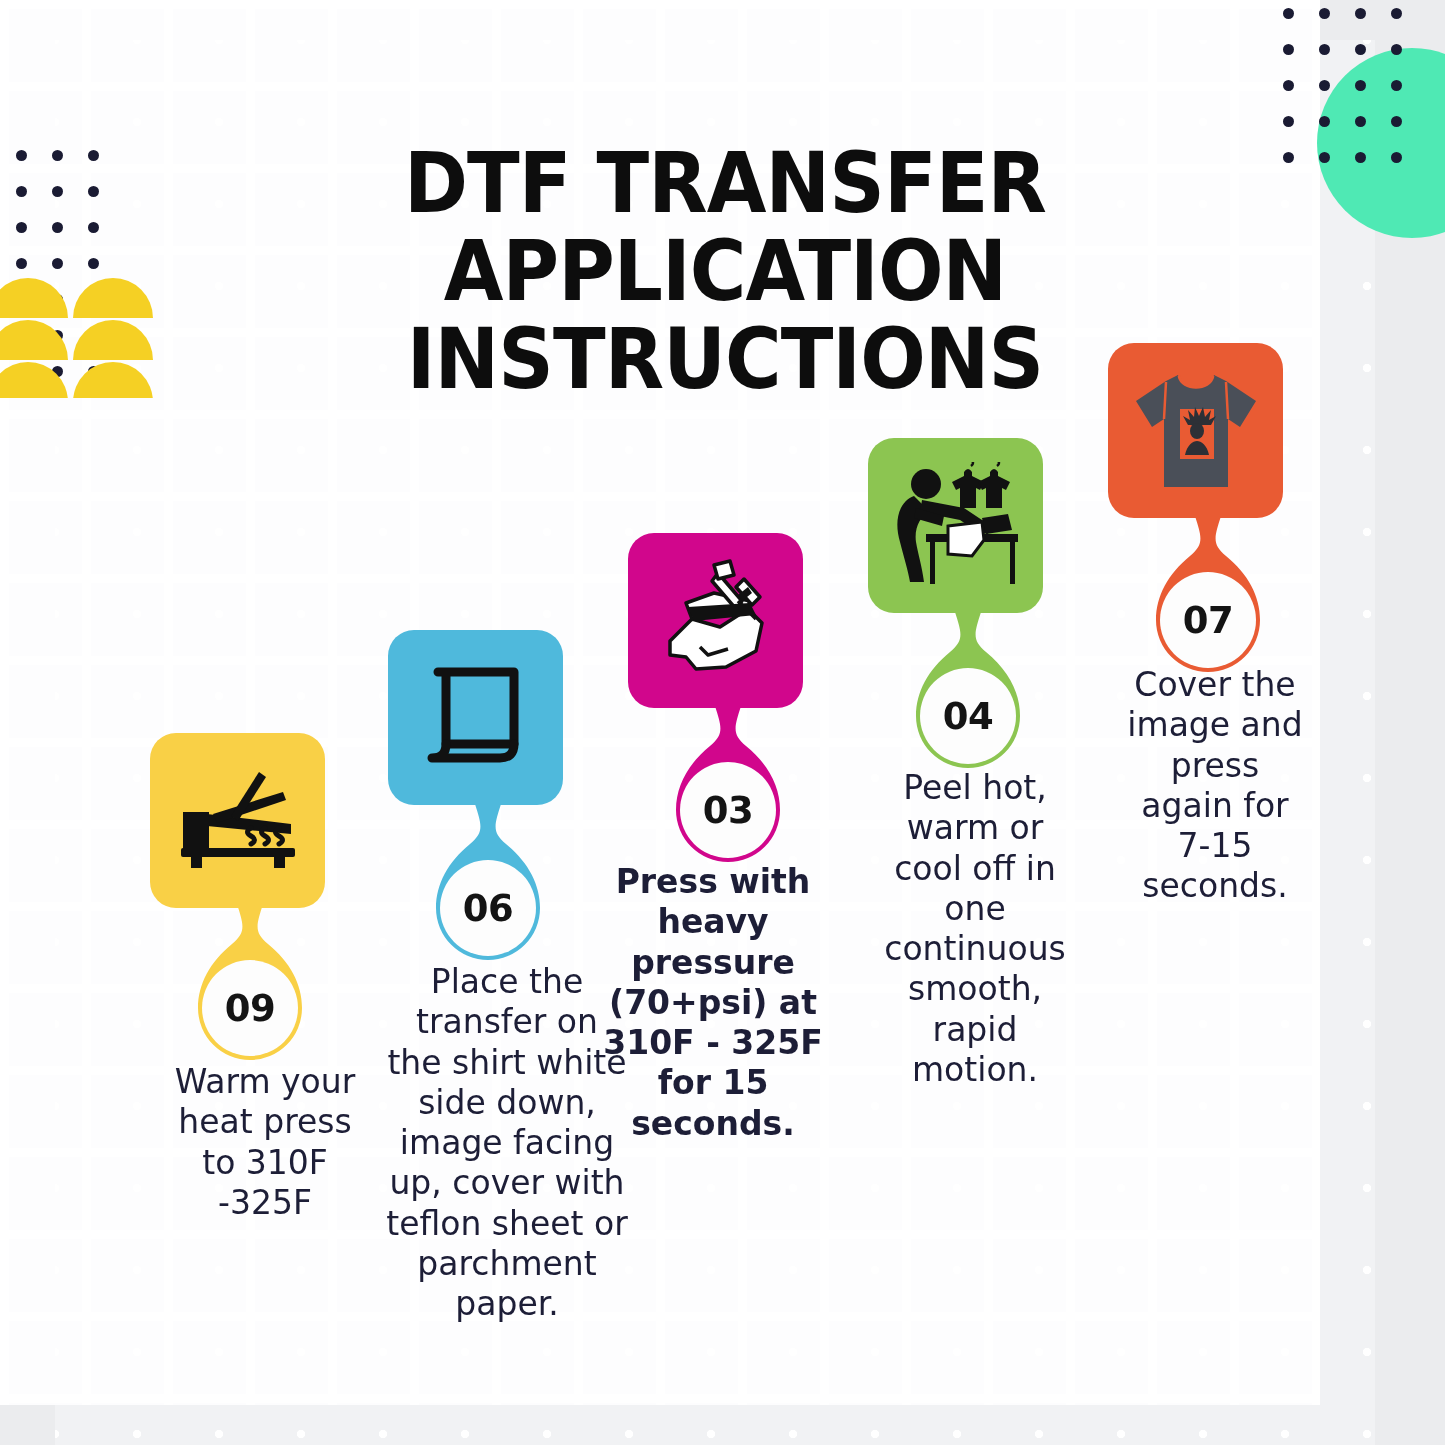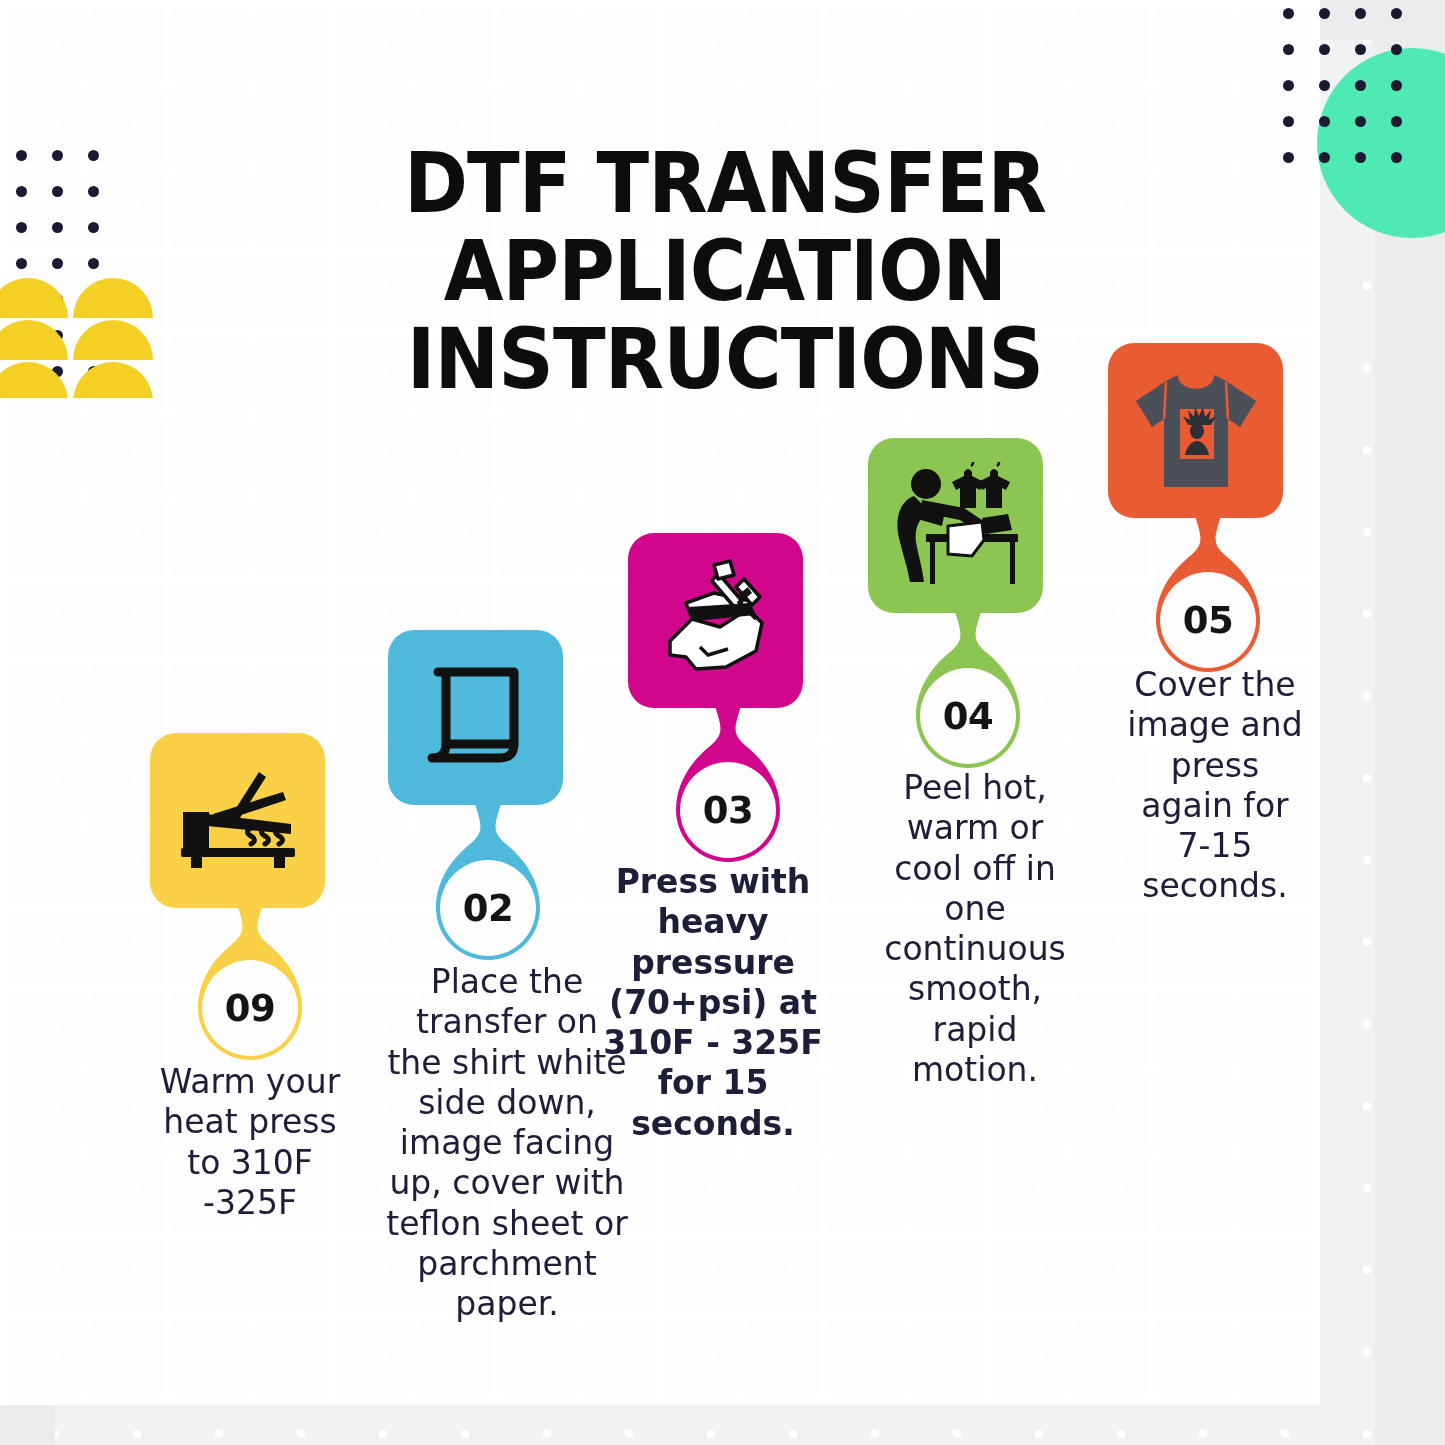--- a/index.html
+++ b/index.html
@@ -217,21 +217,21 @@
         <g stroke="#111111" stroke-width="5" fill="none" stroke-linecap="round">
           <path d="M78 78 q7 -4 0 -8 q-7 -4 0 -8"></path>
           <path d="M92 78 q7 -4 0 -8 q-7 -4 0 -8"></path>
           <path d="M106 78 q7 -4 0 -8 q-7 -4 0 -8"></path>
         </g>
       </svg>
     </div>
     <div class="numring" style="left:202px;top:960px;">
       <span>09</span>
     </div>
-    <div class="caption" style="left:120px;top:1062px;width:260px;">Warm your
+    <div class="caption" style="left:135px;top:1062px;width:260px;">Warm your
 heat press
 to 310F
 -325F</div>
   </div>
 
   <div class="step">
     <svg class="connector" style="left:388px;top:720px;" width="200" height="260" viewBox="0 0 200 260">
       <path fill="#4fb9dc" d="
         M62 0 L138 0 L138 10
         C138 46 122 56 113 84
@@ -245,21 +245,21 @@
     </svg>
     <div class="card" style="left:388px;top:630px;background:#4fb9dc;">
       <svg width="116" height="116" viewBox="0 0 116 116">
         <g fill="none" stroke="#111111" stroke-width="9" stroke-linejoin="round" stroke-linecap="round">
           <path d="M20 12 L96 12 L96 84 L28 84 L28 12"></path>
           <path d="M96 84 q0 14 -14 14 L14 98 q14 0 14 -14 L28 84"></path>
         </g>
       </svg>
     </div>
     <div class="numring" style="left:440px;top:860px;">
-      <span>02</span>
+      <span>06</span>
     </div>
     <div class="caption" style="left:367px;top:962px;width:280px;">Place the
 transfer on
 the shirt white
 side down,
 image facing
 up, cover with
 teflon sheet or
 parchment
 paper.</div>
@@ -383,21 +383,21 @@
         <path fill="none" stroke="#e95b33" stroke-width="2.5" d="M36 13 L34 50 M96 13 L98 50"></path>
         <rect x="50" y="40" width="34" height="50" fill="#e95b33"></rect>
         <g fill="#2d3036">
           <path d="M58 56 l-5 -9 l7 4 l-2 -10 l6 7 l1 -10 l4 9 l4 -9 l2 10 l6 -7 l-2 10 l7 -4 l-5 9 z"></path>
           <path d="M67 54 a7 8 0 0 1 0 16 a7 8 0 0 1 0 -16 Z"></path>
           <path d="M55 86 c2 -10 8 -14 12 -14 c4 0 10 4 12 14 z"></path>
         </g>
       </svg>
     </div>
     <div class="numring" style="left:1160px;top:572px;">
-      <span>05</span>
+      <span>07</span>
     </div>
     <div class="caption" style="left:1110px;top:665px;width:210px;text-align:center;">Cover the
 image and
 press
 again for
 7-15
 seconds.</div>
   </div>
 
   <div id="title">DTF TRANSFER APPLICATION

